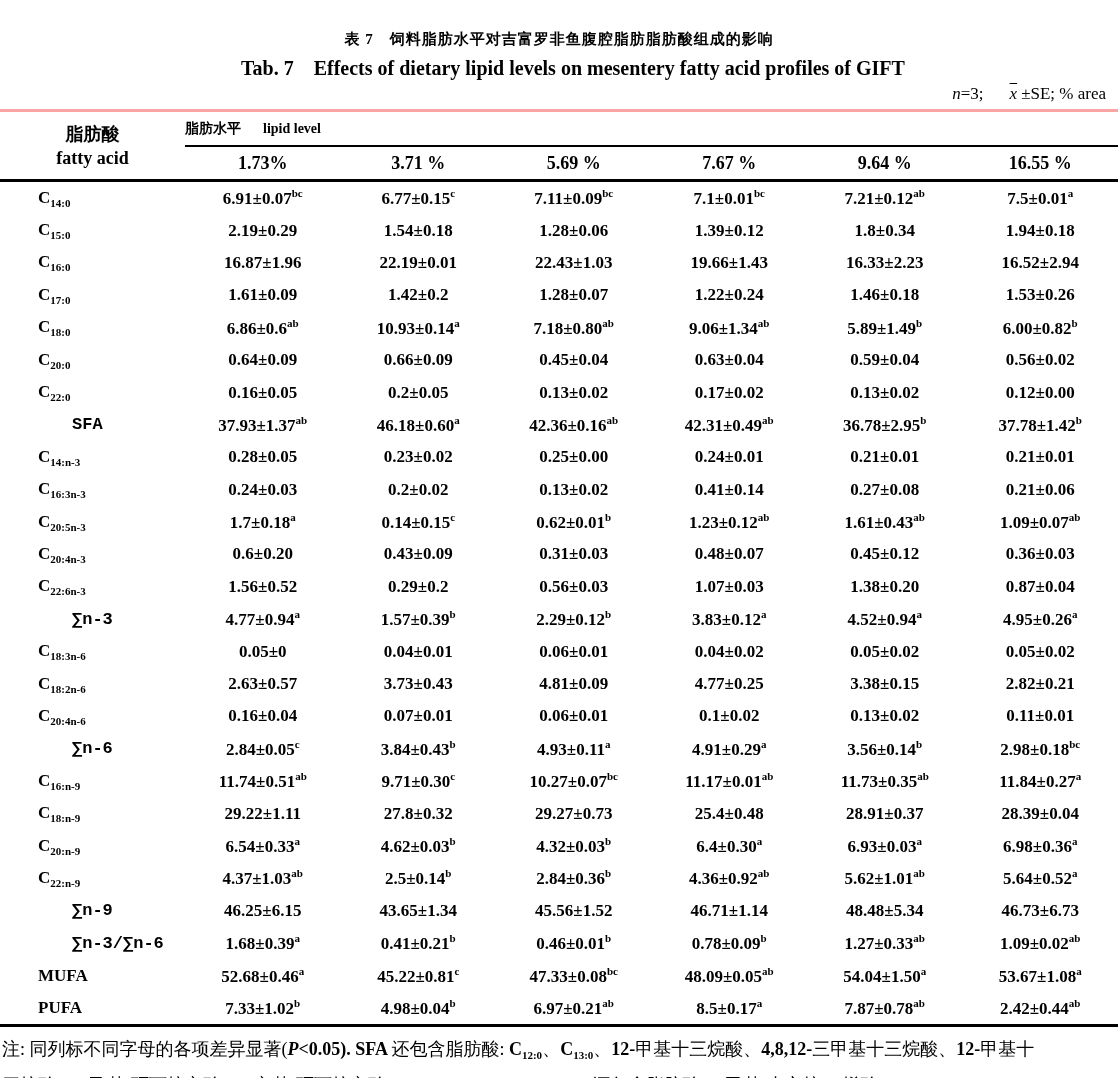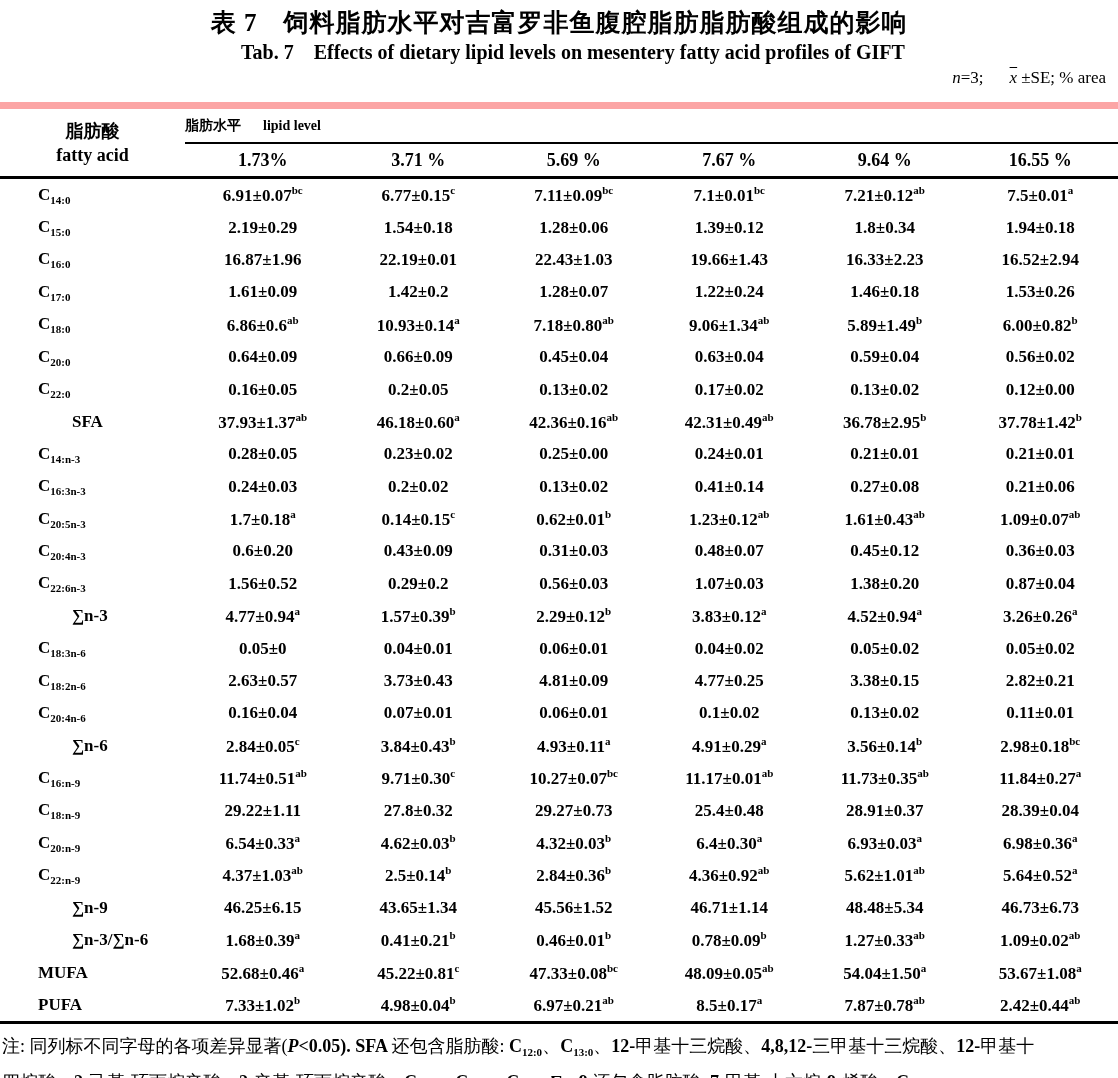--- a/index.html
+++ b/index.html
@@ -1,47 +1,47 @@
 <!DOCTYPE html>
 <html><head>
 <meta charset="utf-8">
 <style>
   html,body { margin:0; padding:0; background:#ffffff; }
   .page {
     position:relative; width:1118px; height:1078px; background:#fff;
     color:#000; font-family:"Liberation Serif", serif; overflow:hidden;
   }
   .title-cn {
-    padding-top:8px; text-align:center; font-weight:bold; font-size:25px;
+    padding-top:24px; text-align:center; font-weight:bold; font-size:15px;
     letter-spacing:1px; line-height:30px;
   }
   .title-en {
     text-align:center; font-weight:bold; font-size:20px; line-height:28px;margin-left:28px;
   }
   .stat-note { text-align:right; font-size:17px; line-height:24px; padding-right:12px; }
   .it { font-style:italic; }
   .xbar { text-decoration:overline; margin-left:26px; }
   .stat-rest { margin-left:4px; }
 
   table.fa {
-    width:1118px; border-collapse:collapse; table-layout:fixed; margin-top:12px;
-    border-top:7px solid #fca5a5; border-bottom:3px solid #000;
+    width:1118px; border-collapse:collapse; table-layout:fixed; margin-top:3px;
+    border-top:3px solid #fca5a5; border-bottom:3px solid #000;
   }
   thead { border-bottom:3px solid #000; }
   th, td { padding:0; font-weight:bold; }
   th.fa-head { text-align:center; font-size:18px; line-height:24px; vertical-align:middle; }
   th.group-head {
     text-align:left; font-size:14px; height:33px; vertical-align:middle;
     border-bottom:2px solid #000;
   }
   .group-gap { display:inline-block; width:22px; }
   tr.level-row th { height:32px; font-size:18px; text-align:center; vertical-align:middle; }
   tbody td { height:32.4px; text-align:center; font-size:17px; vertical-align:middle; }
   tbody td.lbl { text-align:left; padding-left:38px; }
-  tbody td.lbl.indent { padding-left:72px; }
+  tbody td.lbl.indent { padding-left:72px;font-family:Liberation Mono, monospace; }
   .lbl-sub { font-size:11px; vertical-align:-4px; letter-spacing:0; }
   .sup { font-size:11px; vertical-align:7px; }
   .footnote {
     margin-top:7px; font-size:18px; line-height:30px; font-weight:normal;
     padding-left:2px; white-space:nowrap;
   }
   .fn-b { font-weight:bold; }
   .fn-i { font-weight:bold; font-style:italic; }
   .fn-sub { font-weight:bold; font-size:11px; vertical-align:-4px; }
 </style>
@@ -200,21 +200,21 @@
           <td class="val"><span class="num">1.38±0.20</span></td>
           <td class="val"><span class="num">0.87±0.04</span></td>
         </tr>
         <tr class="body-row">
           <td class="lbl indent"><span class="lbl-base">∑n-3</span></td>
           <td class="val"><span class="num">4.77±0.94</span><span class="sup">a</span></td>
           <td class="val"><span class="num">1.57±0.39</span><span class="sup">b</span></td>
           <td class="val"><span class="num">2.29±0.12</span><span class="sup">b</span></td>
           <td class="val"><span class="num">3.83±0.12</span><span class="sup">a</span></td>
           <td class="val"><span class="num">4.52±0.94</span><span class="sup">a</span></td>
-          <td class="val"><span class="num">3.26±0.26</span><span class="sup">a</span></td>
+          <td class="val"><span class="num">4.95±0.26</span><span class="sup">a</span></td>
         </tr>
         <tr class="body-row">
           <td class="lbl"><span class="lbl-base">C</span><span class="lbl-sub">18:3n-6</span></td>
           <td class="val"><span class="num">0.05±0</span></td>
           <td class="val"><span class="num">0.04±0.01</span></td>
           <td class="val"><span class="num">0.06±0.01</span></td>
           <td class="val"><span class="num">0.04±0.02</span></td>
           <td class="val"><span class="num">0.05±0.02</span></td>
           <td class="val"><span class="num">0.05±0.02</span></td>
         </tr>

